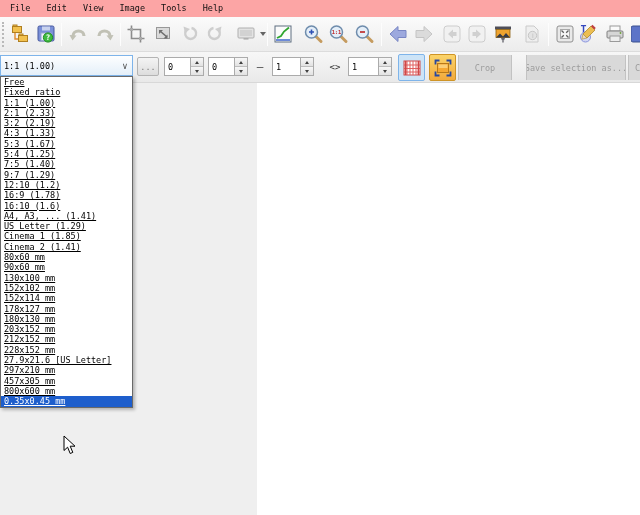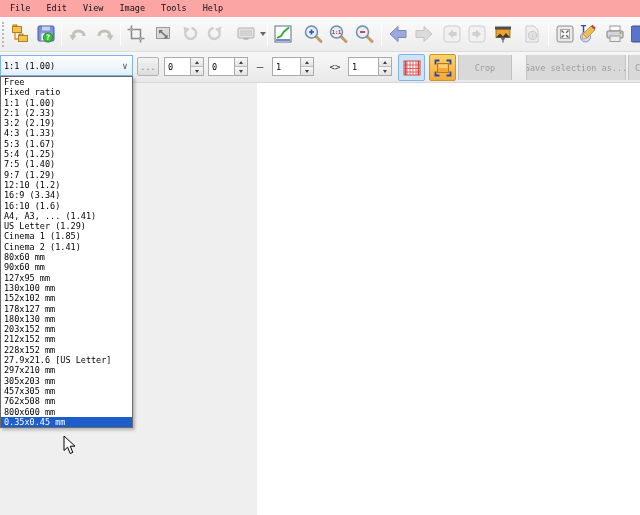--- a/index.html
+++ b/index.html
@@ -56,21 +56,21 @@
               white-space:nowrap; overflow:hidden; }
 
   
   .content { position:absolute; left:0; top:83px; width:640px; height:432px; background:#ffffff; }
   .content-left { position:absolute; left:0; top:0; width:257px; height:432px; background:#efefef; }
 
   
   .dropdown { position:absolute; left:0; top:76px; width:133px; background:#ffffff;
               border:1px solid #696969; z-index:50; box-shadow:2px 2px 3px rgba(0,0,0,.25); }
   .dd-item { height:10.3px; line-height:10.4px; font-size:8.5px; color:#000; padding-left:3px;
-             white-space:nowrap; overflow:hidden; }
+             white-space:nowrap; overflow:hidden;text-decoration:underline; }
   .dd-item.selected { background:#1e5ecc; color:#ffffff; }
 
   
   .cursor { position:absolute; left:63px; top:435px; z-index:100; }
 </style>
 </head>
 <body>
 
 <div id="app">
 
@@ -357,41 +357,39 @@
       <div class="dd-item">Fixed ratio</div>
       <div class="dd-item">1:1 (1.00)</div>
       <div class="dd-item">2:1 (2.33)</div>
       <div class="dd-item">3:2 (2.19)</div>
       <div class="dd-item">4:3 (1.33)</div>
       <div class="dd-item">5:3 (1.67)</div>
       <div class="dd-item">5:4 (1.25)</div>
       <div class="dd-item">7:5 (1.40)</div>
       <div class="dd-item">9:7 (1.29)</div>
       <div class="dd-item">12:10 (1.2)</div>
-      <div class="dd-item">16:9 (3.34)</div>
+      <div class="dd-item">16:9 (1.78)</div>
       <div class="dd-item">16:10 (1.6)</div>
       <div class="dd-item">A4, A3, ... (1.41)</div>
       <div class="dd-item">US Letter (1.29)</div>
       <div class="dd-item">Cinema 1 (1.85)</div>
       <div class="dd-item">Cinema 2 (1.41)</div>
       <div class="dd-item">80x60 mm</div>
       <div class="dd-item">90x60 mm</div>
-      <div class="dd-item">127x95 mm</div>
       <div class="dd-item">130x100 mm</div>
       <div class="dd-item">152x102 mm</div>
+      <div class="dd-item">152x114 mm</div>
       <div class="dd-item">178x127 mm</div>
       <div class="dd-item">180x130 mm</div>
       <div class="dd-item">203x152 mm</div>
       <div class="dd-item">212x152 mm</div>
       <div class="dd-item">228x152 mm</div>
       <div class="dd-item">27.9x21.6 [US Letter]</div>
       <div class="dd-item">297x210 mm</div>
-      <div class="dd-item">305x203 mm</div>
       <div class="dd-item">457x305 mm</div>
-      <div class="dd-item">762x508 mm</div>
       <div class="dd-item">800x600 mm</div>
       <div class="dd-item selected">0.35x0.45 mm</div>
     </div>
 
   <div class="cursor">
     <svg width="14" height="20" viewBox="0 0 14 20">
       <path d="M1 1 L1 15.5 L4.6 12.2 L7.2 18.5 L9.8 17.4 L7.2 11.2 L12 11.2 Z" fill="#ffffff" stroke="#000000" stroke-width="1"></path>
     </svg>
   </div>
 

